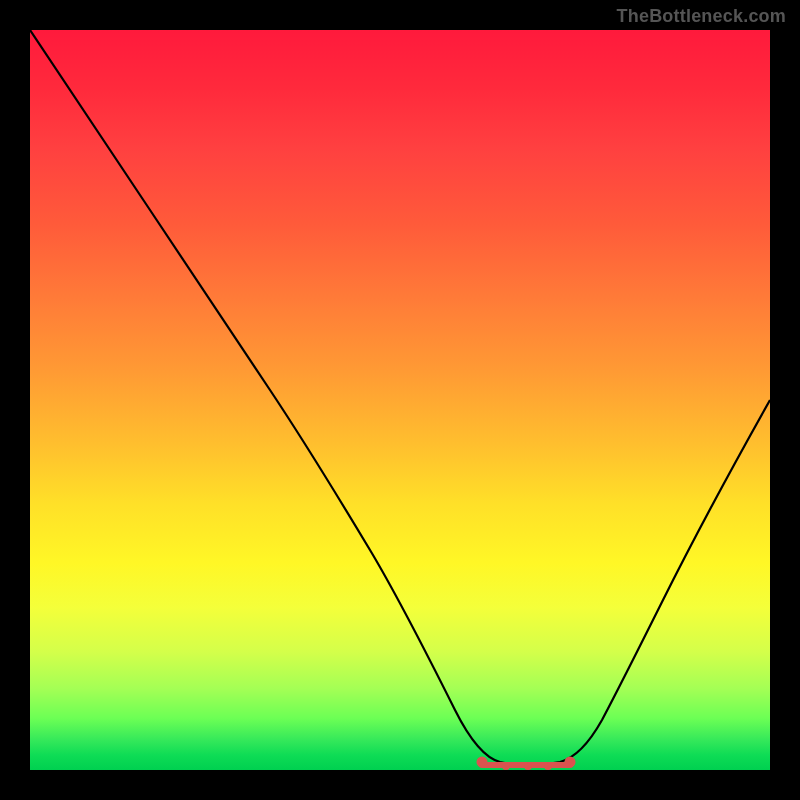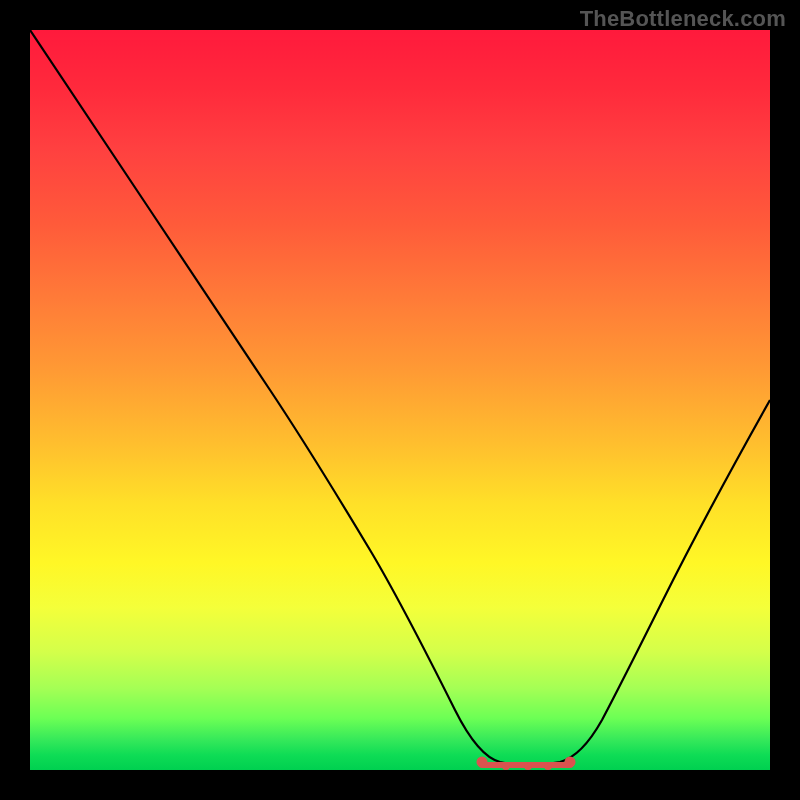--- a/index.html
+++ b/index.html
@@ -15,21 +15,21 @@
     position: relative;
     width: 800px;
     height: 800px;
     background: #000;
   }
   .watermark {
     position: absolute;
     top: 6px;
     right: 14px;
     color: #555;
-    font-size: 22px;
+    font-size: 18px;
     font-weight: 600;
     letter-spacing: 0.2px;
     user-select: none;
   }
   .plot-area {
     position: absolute;
     left: 30px;
     top: 30px;
     width: 740px;
     height: 740px;

